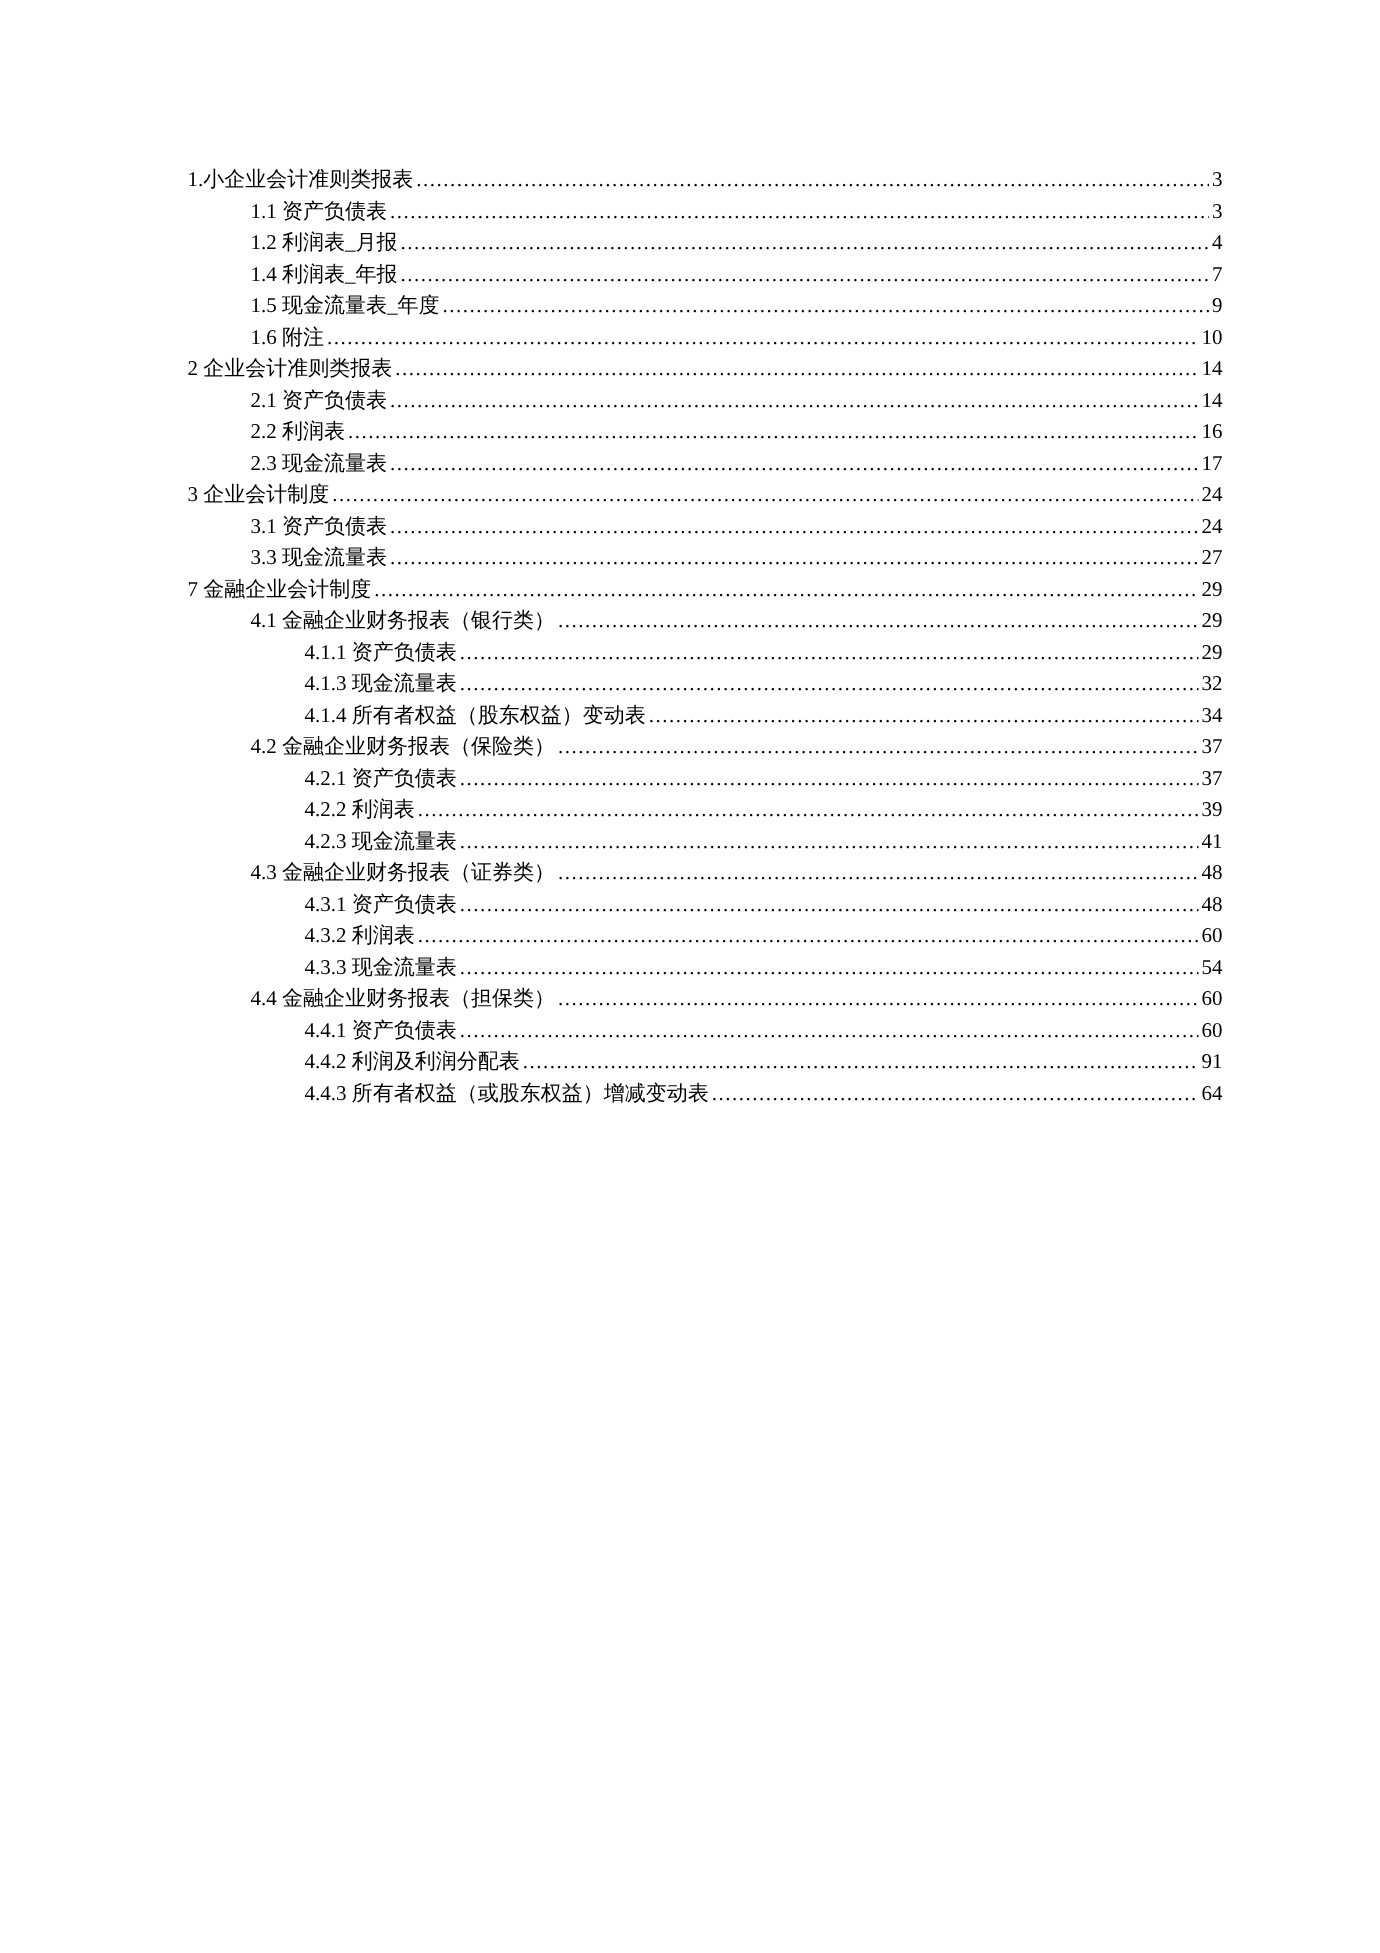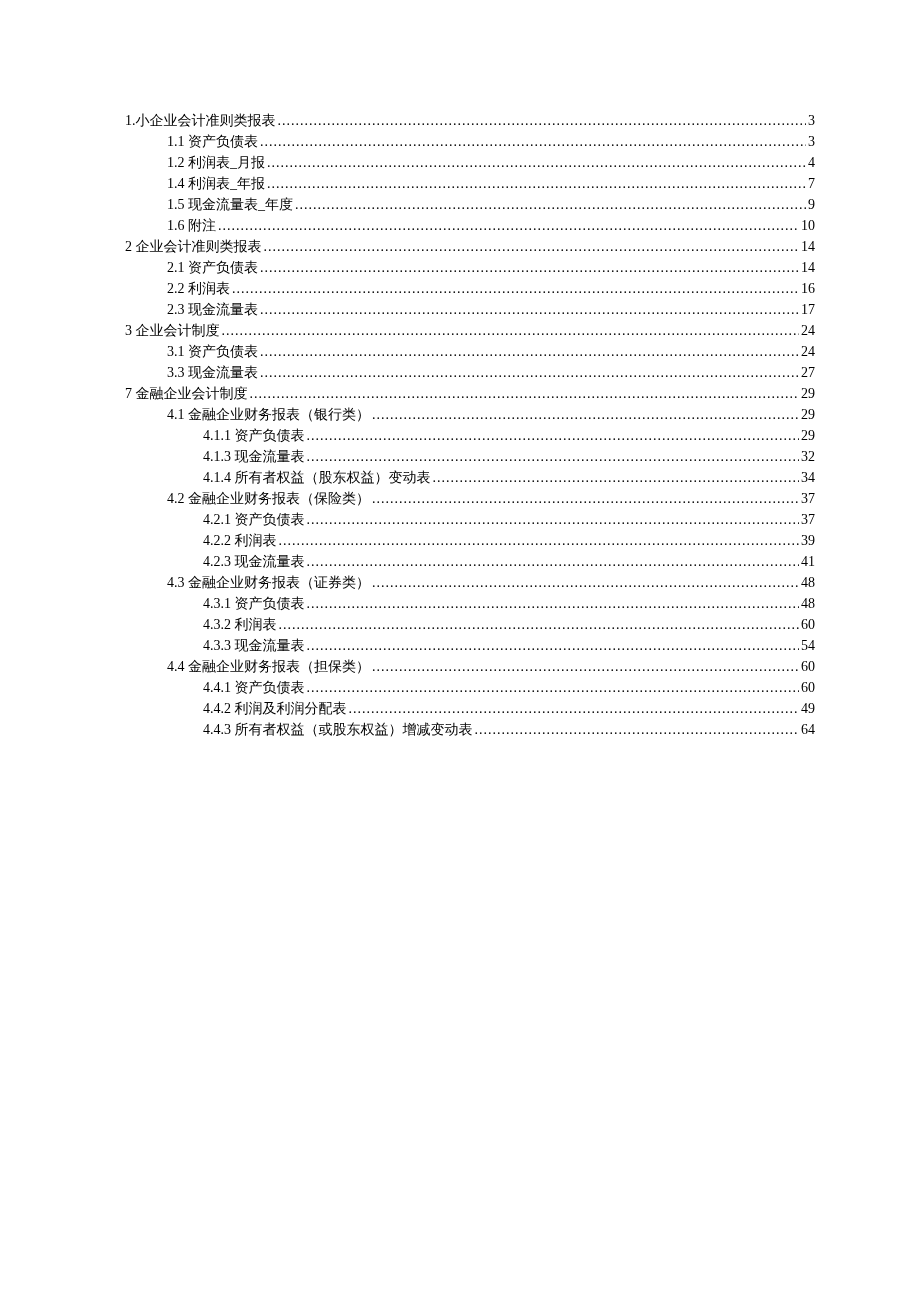--- a/index.html
+++ b/index.html
@@ -187,20 +187,20 @@
       <span class="toc-page">60</span>
     </div>
     <div class="toc-entry level-2">
       <span class="toc-label">4.4.1 资产负债表</span>
       <span class="toc-dots"></span>
       <span class="toc-page">60</span>
     </div>
     <div class="toc-entry level-2">
       <span class="toc-label">4.4.2 利润及利润分配表</span>
       <span class="toc-dots"></span>
-      <span class="toc-page">49</span>
+      <span class="toc-page">91</span>
     </div>
     <div class="toc-entry level-2">
       <span class="toc-label">4.4.3 所有者权益（或股东权益）增减变动表</span>
       <span class="toc-dots"></span>
       <span class="toc-page">64</span>
     </div>
   </div>
 
 </body></html>

